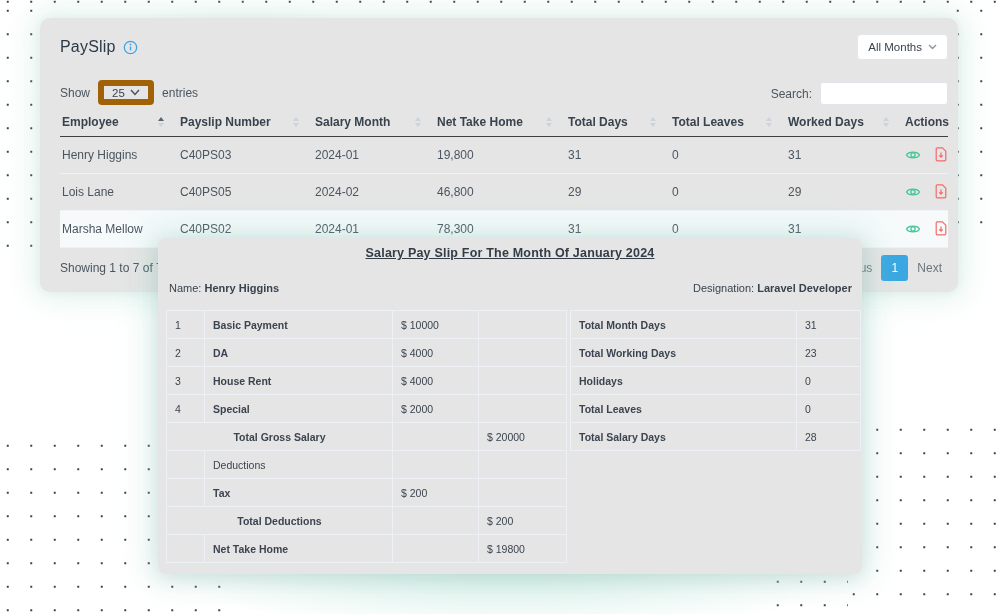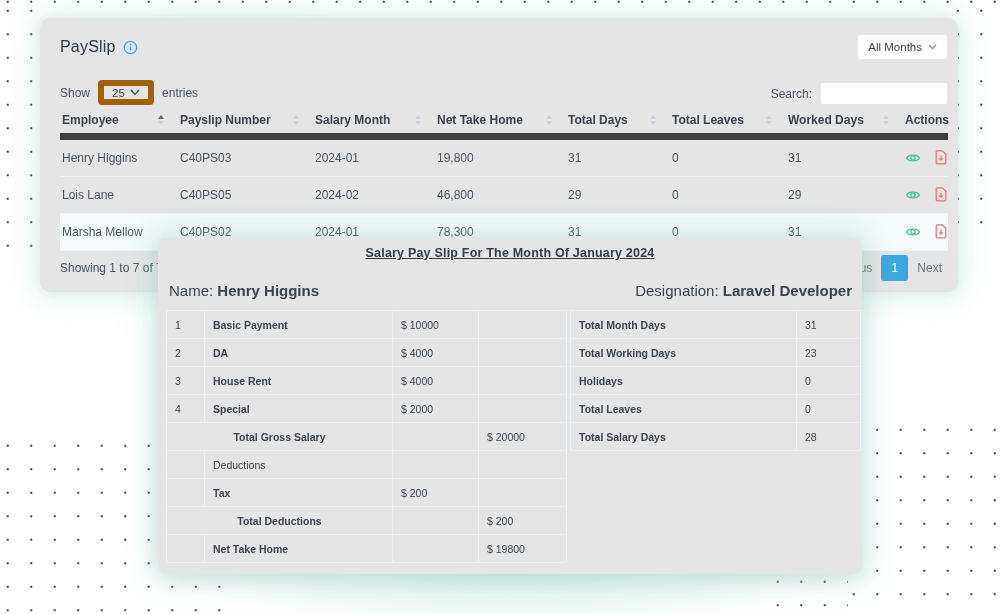--- a/index.html
+++ b/index.html
@@ -74,21 +74,21 @@
   .search-wrap { display:flex; align-items:center; gap:8px; font-size:12px; color:#4a5560; }
   .search-wrap input {
     width:128px; height:23px; border:1px solid #e2e6ea; border-radius:3px;
     font-size:11.5px; padding:0 6px; outline:none; font-family:inherit; color:#39434e;
   }
 
   
   .cm-table { position:absolute; left:20px; right:10px; top:90px; border-collapse:collapse; width:888px; table-layout:fixed; }
   .cm-table th {
     height:28px; font-size:12px; font-weight:700; color:#39434e; text-align:left;
-    border-bottom:7px solid #404040; padding:0 14px 0 2px; white-space:nowrap;
+    border-bottom:1px solid #404040; padding:0 14px 0 2px; white-space:nowrap;
   }
   .cm-table th .th-inner { display:flex; align-items:center; justify-content:space-between; }
   .cm-table td {
     height:36px; font-size:12px; color:#4b5560; padding:0 6px 0 2px;
     border-bottom:1px solid #f0f3f6; white-space:nowrap;
   }
   .cm-table tr.tinted td { background:#f6fafb; }
   .sort { display:inline-flex; flex-direction:column; gap:2px; }
   .sort i { display:block; width:0; height:0; border-left:3.5px solid transparent; border-right:3.5px solid transparent; }
   .sort .up   { border-bottom:4px solid #ccd3da; }
@@ -107,21 +107,21 @@
     width:27px; height:26px; border-radius:3px; background:#3aa7e2; color:#fff;
     font-size:12px; display:flex; align-items:center; justify-content:center; cursor:pointer;
   }
 
   
   .modal-title {
     position:absolute; top:8px; left:0; right:0; text-align:center;
     font-size:12.5px; font-weight:700; color:#333d47; text-decoration:underline; letter-spacing:.2px;
   }
   .modal-meta { position:absolute; top:44px; left:11px; right:10px;
-                display:flex; justify-content:space-between; font-size:15px; color:#39434e; }
+                display:flex; justify-content:space-between; font-size:11px; color:#39434e; }
   .modal-meta b { font-weight:700; }
   .modal-tables { position:absolute; top:72px; left:8px; display:flex; gap:3px; align-items:flex-start; }
   .mtable { border-collapse:collapse; }
   .mtable td { border:1px solid #edf0f4; height:28px; padding:0 8px; font-size:10.5px; color:#3b4450; }
   .earn  { width:400px; table-layout:fixed; }
   .summ  { width:290px; table-layout:fixed; }
   .td-sn   { text-align:left; padding-left:11px; }
   .td-lbl  { font-weight:700; }
   .td-val  { font-weight:500; color:#39434e; }
   .td-total-label { font-weight:700; font-size:12.5px; text-align:center; color:#2f3842; }

